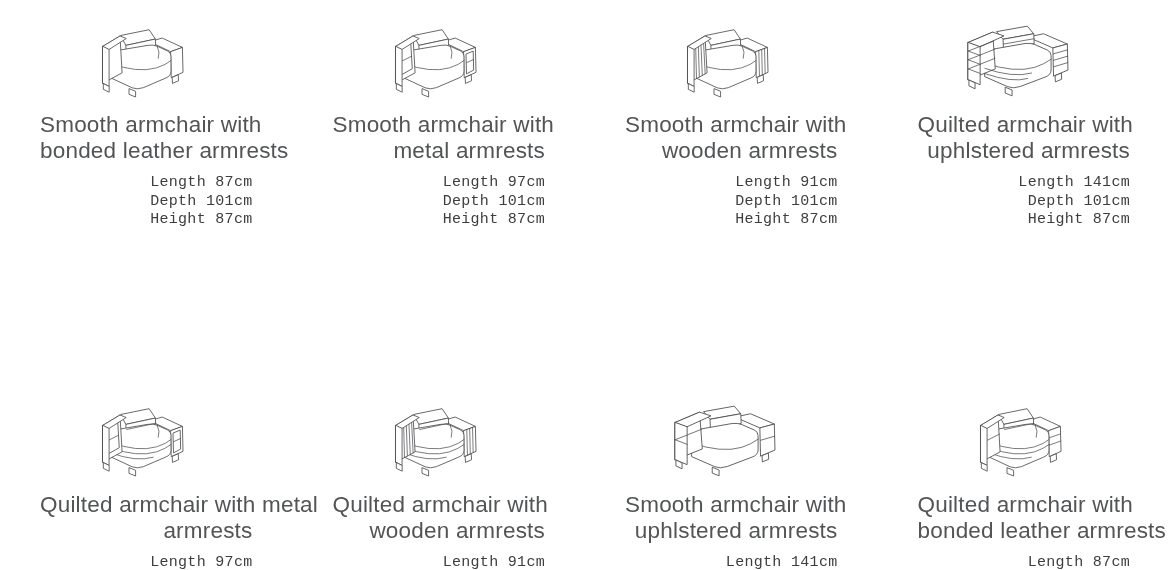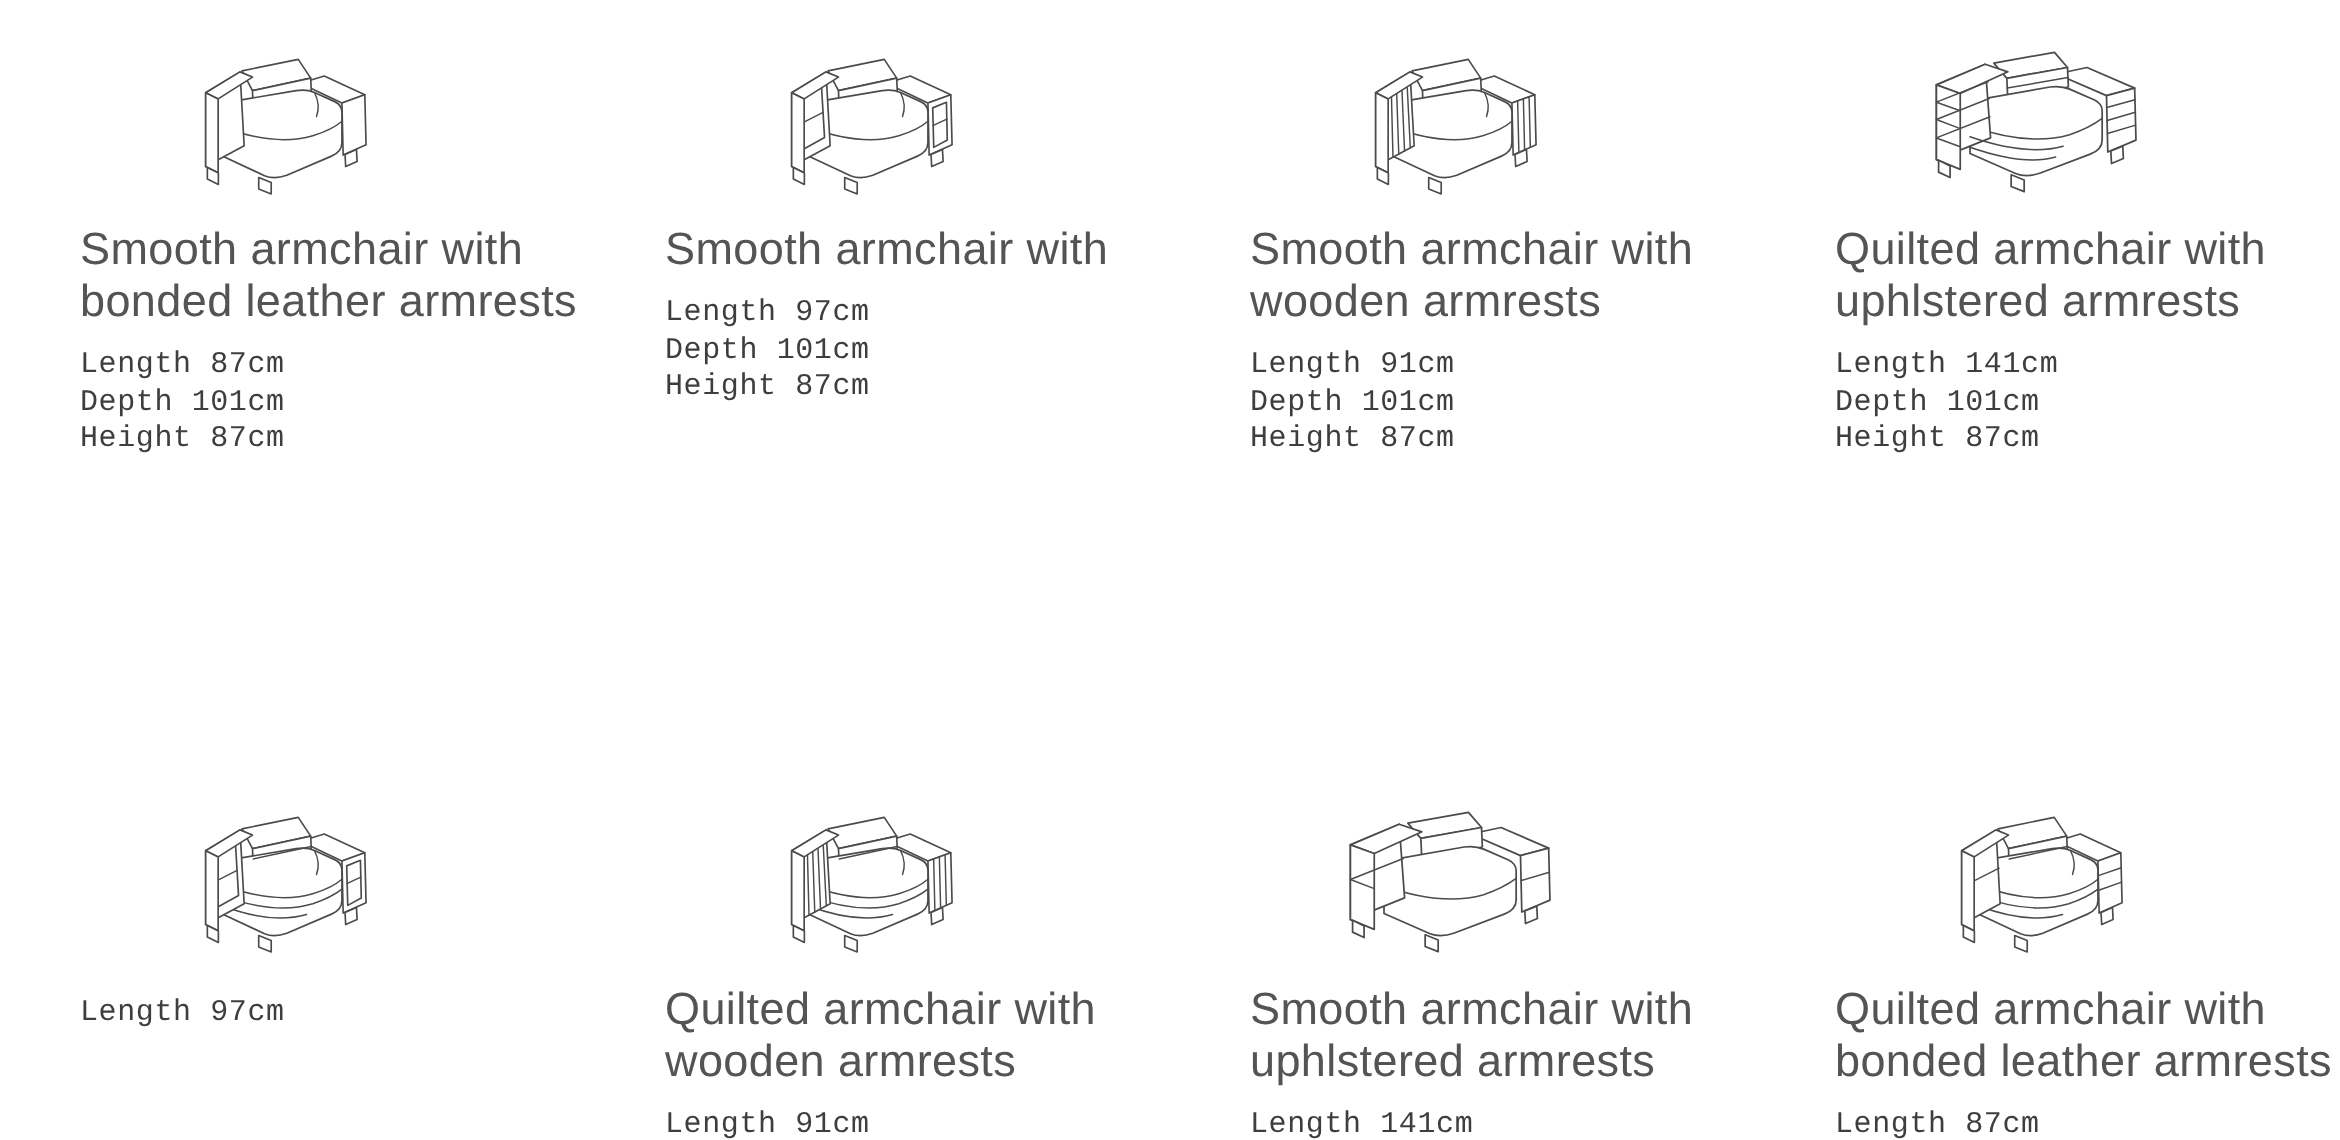--- a/index.html
+++ b/index.html
@@ -8,21 +8,21 @@
     font-family:"Liberation Sans",sans-serif;
     -webkit-font-smoothing:antialiased;
   }
   .grid{
     display:grid;
     grid-template-columns:repeat(4,292.5px);
     row-gap:136px;
     padding-top:2px;
   }
   .card{
-    text-align:left;
+    text-align:right;
     cursor:pointer;
   }
   .chair-box{
     height:90px;
     display:flex;align-items:center;justify-content:center;
   }
   .chair-box svg{display:block;}
   .title{
     margin:4px 0 0;
     font-size:22.5px;
@@ -94,20 +94,21 @@
             <path fill="#ffffff" stroke="#4a4b4d" stroke-width="0.8" stroke-linejoin="round" stroke-linecap="round" d="M11.3 23.2 L22.8 15.8 L24.3 41 L11.3 48.3 Z"></path>
             <path fill="none" stroke="#4a4b4d" stroke-width="0.7" stroke-linecap="round" d="M11.8 35 L23.6 29"></path>
             <path fill="#ffffff" stroke="#4a4b4d" stroke-width="0.8" stroke-linejoin="round" stroke-linecap="round" d="M8.5 19.5 L25 9.5 L31 12 L14.5 22.5 Z"></path>
             <path fill="#ffffff" stroke="#4a4b4d" stroke-width="0.8" stroke-linejoin="round" stroke-linecap="round" d="M8.5 19.5 L14.5 22.5 L14.5 58 L8.5 55 Z"></path>
             <path fill="#ffffff" stroke="#4a4b4d" stroke-width="0.8" stroke-linejoin="round" stroke-linecap="round" d="M9.3 55.5 L14.6 58.1 L14.6 63.6 L9.3 61 Z"></path>
             <path fill="#ffffff" stroke="#4a4b4d" stroke-width="0.8" stroke-linejoin="round" stroke-linecap="round" d="M34 60.3 L40 62.7 L40 68.2 L34 65.8 Z"></path>
           </svg>
         </div>
     <h3 class="title">
           <span class="tline">Smooth armchair with</span>
+          <span class="tline">metal armrests</span>
         </h3>
     <ul class="dims">
           <li><span>Length</span> <span>97cm</span></li>
           <li><span>Depth</span> <span>101cm</span></li>
           <li><span>Height</span> <span>87cm</span></li>
         </ul>
   </figure>
 
   <figure class="card">
     <div class="chair-box">
@@ -205,20 +206,24 @@
             <path fill="none" stroke="#4a4b4d" stroke-width="0.7" stroke-linecap="round" d="M31.4 23.5 L59.2 17.5"></path>
             <path fill="#ffffff" stroke="#4a4b4d" stroke-width="0.8" stroke-linejoin="round" stroke-linecap="round" d="M8.5 19.5 L25 9.5 L27 45 L8.5 55 Z"></path>
             <path fill="#ffffff" stroke="#4a4b4d" stroke-width="0.8" stroke-linejoin="round" stroke-linecap="round" d="M11.3 23.2 L22.8 15.8 L24.3 41 L11.3 48.3 Z"></path>
             <path fill="none" stroke="#4a4b4d" stroke-width="0.7" stroke-linecap="round" d="M11.8 35 L23.6 29"></path>
             <path fill="#ffffff" stroke="#4a4b4d" stroke-width="0.8" stroke-linejoin="round" stroke-linecap="round" d="M8.5 19.5 L25 9.5 L31 12 L14.5 22.5 Z"></path>
             <path fill="#ffffff" stroke="#4a4b4d" stroke-width="0.8" stroke-linejoin="round" stroke-linecap="round" d="M8.5 19.5 L14.5 22.5 L14.5 58 L8.5 55 Z"></path>
             <path fill="#ffffff" stroke="#4a4b4d" stroke-width="0.8" stroke-linejoin="round" stroke-linecap="round" d="M9.3 55.5 L14.6 58.1 L14.6 63.6 L9.3 61 Z"></path>
             <path fill="#ffffff" stroke="#4a4b4d" stroke-width="0.8" stroke-linejoin="round" stroke-linecap="round" d="M34 60.3 L40 62.7 L40 68.2 L34 65.8 Z"></path>
           </svg>
         </div>
+    <h3 class="title">
+          <span class="tline">Quilted armchair with metal</span>
+          <span class="tline">armrests</span>
+        </h3>
     <ul class="dims">
           <li><span>Length</span> <span>97cm</span></li>
         </ul>
   </figure>
 
   <figure class="card">
     <div class="chair-box">
           <svg width="104" height="75" viewBox="0 0 100 72" xmlns="http://www.w3.org/2000/svg">
             <path fill="#ffffff" stroke="#4a4b4d" stroke-width="0.8" stroke-linejoin="round" stroke-linecap="round" d="M54 15 L65.5 11.5 L85 20.5 L74 24.5 Z"></path>
             <path fill="#ffffff" stroke="#4a4b4d" stroke-width="0.8" stroke-linejoin="round" stroke-linecap="round" d="M74 24.5 L85 20.5 L85.6 44.5 L74.6 49.5 Z"></path>

